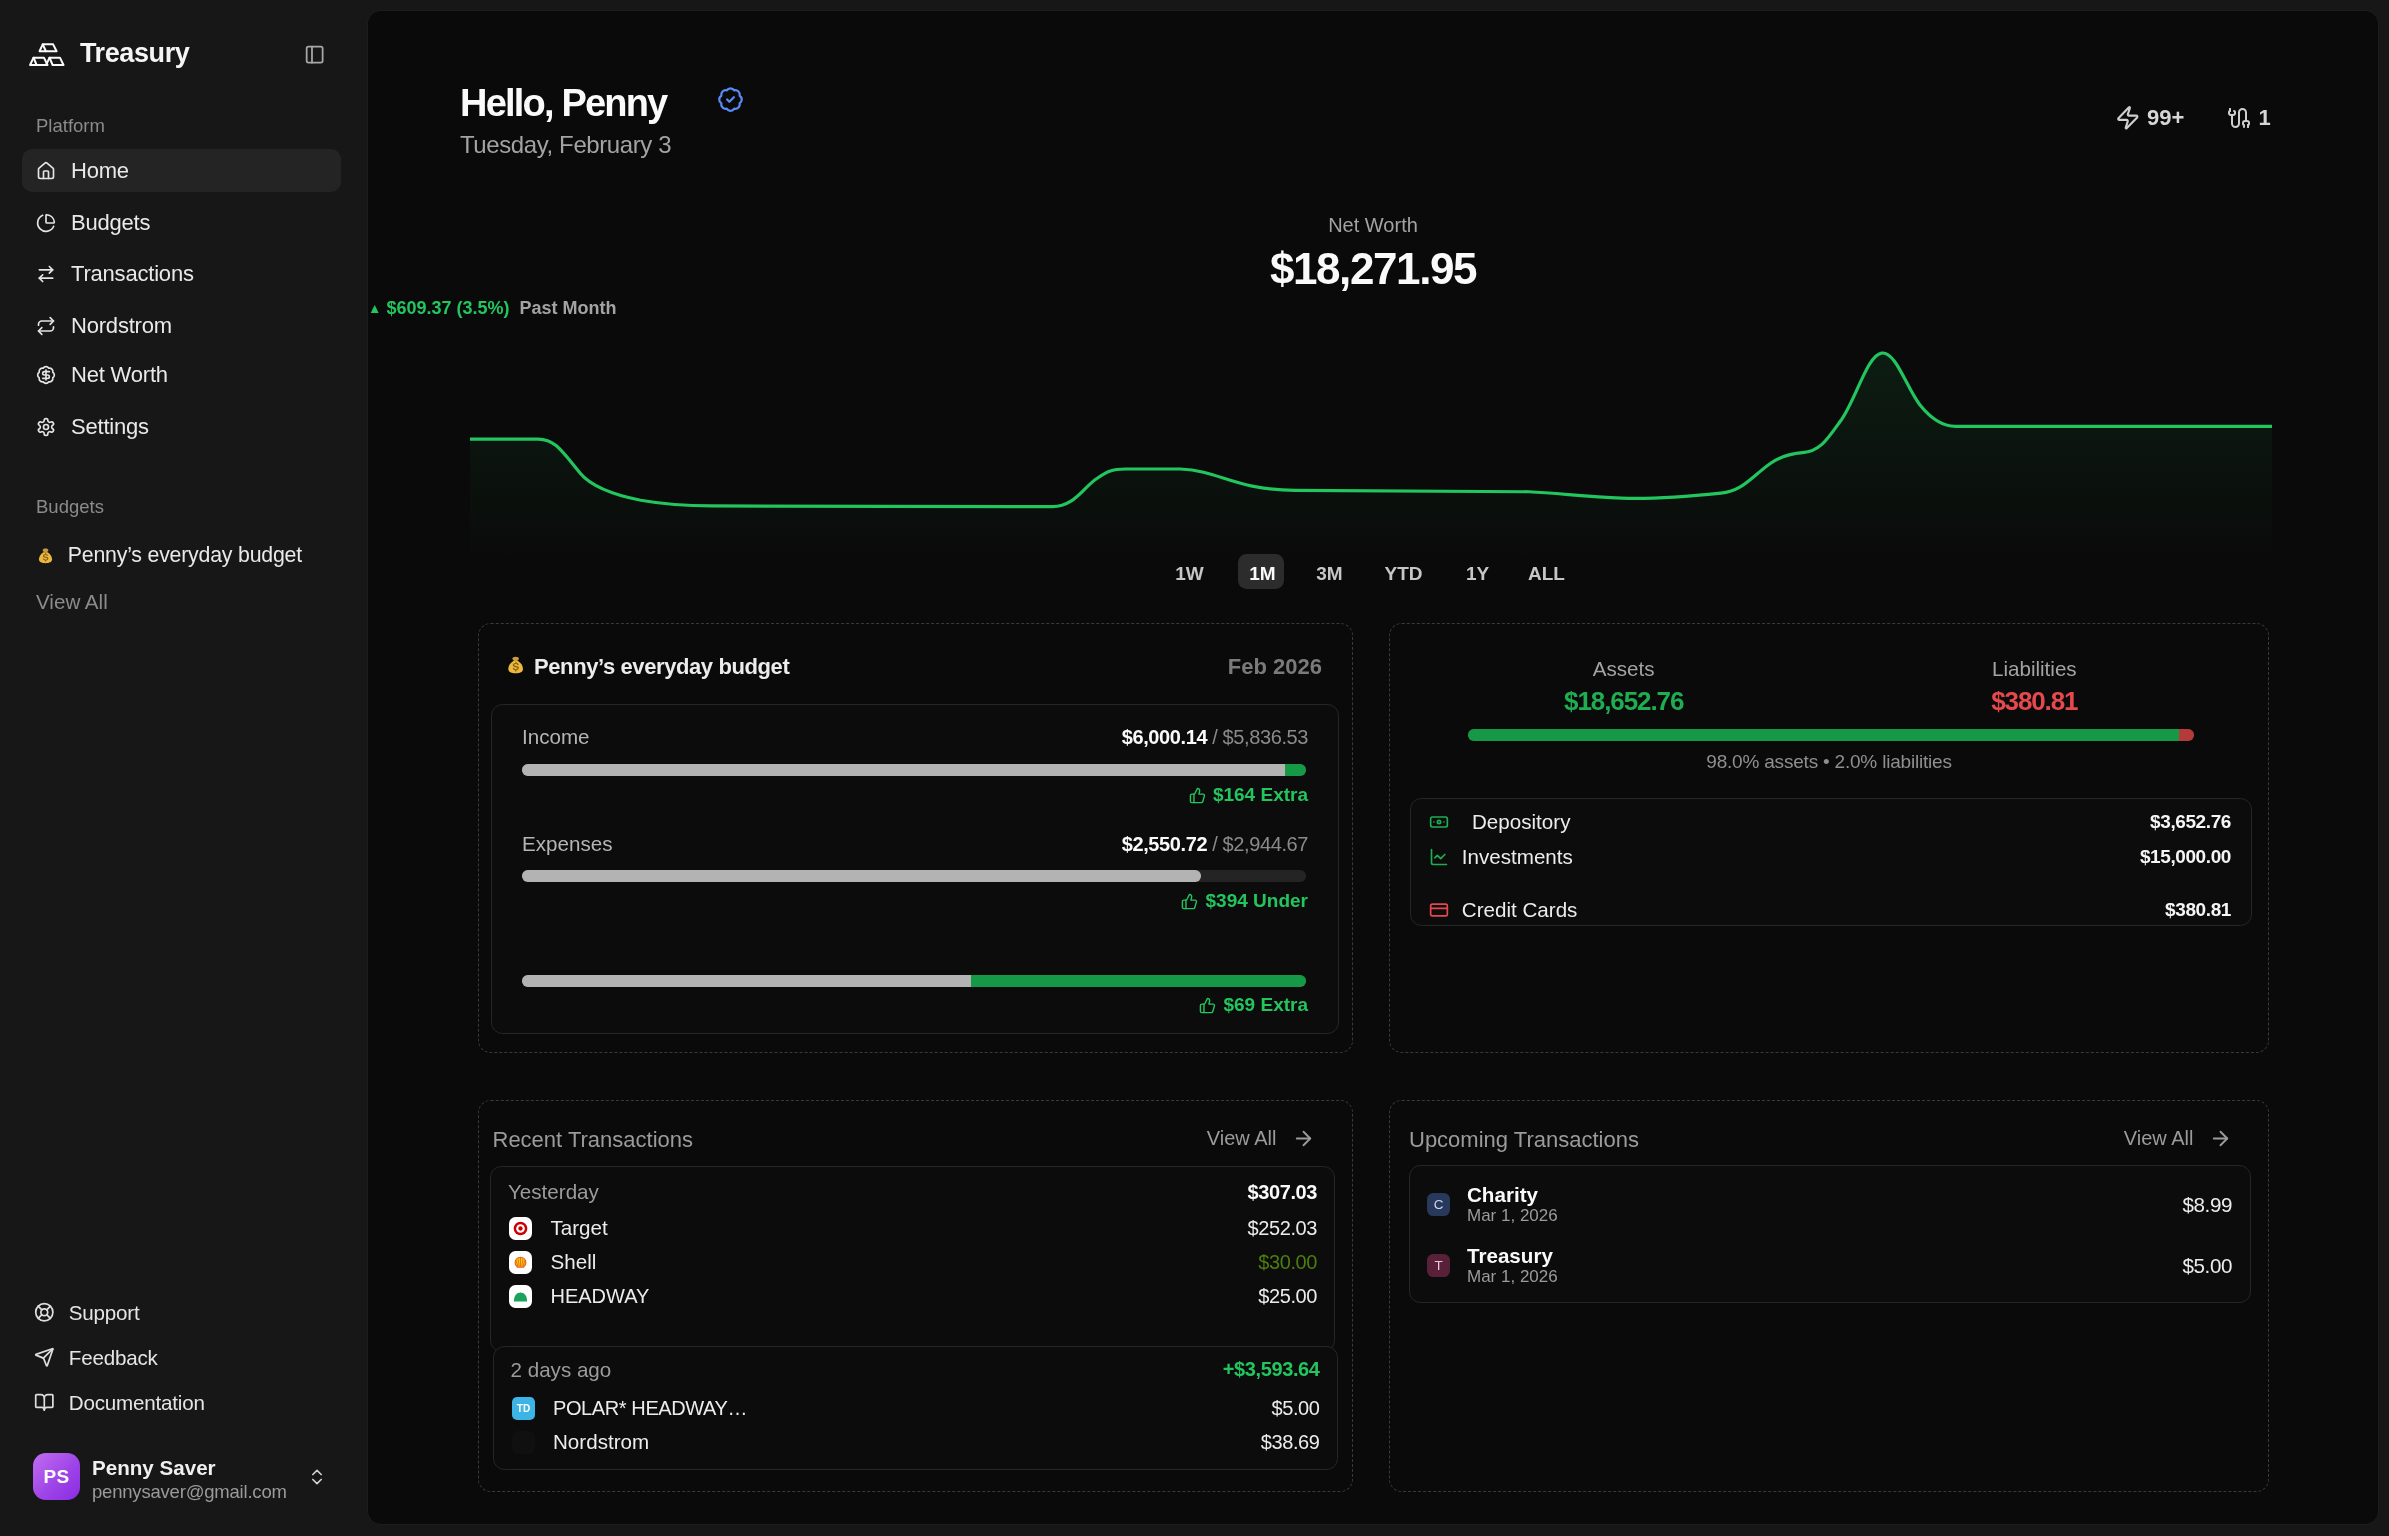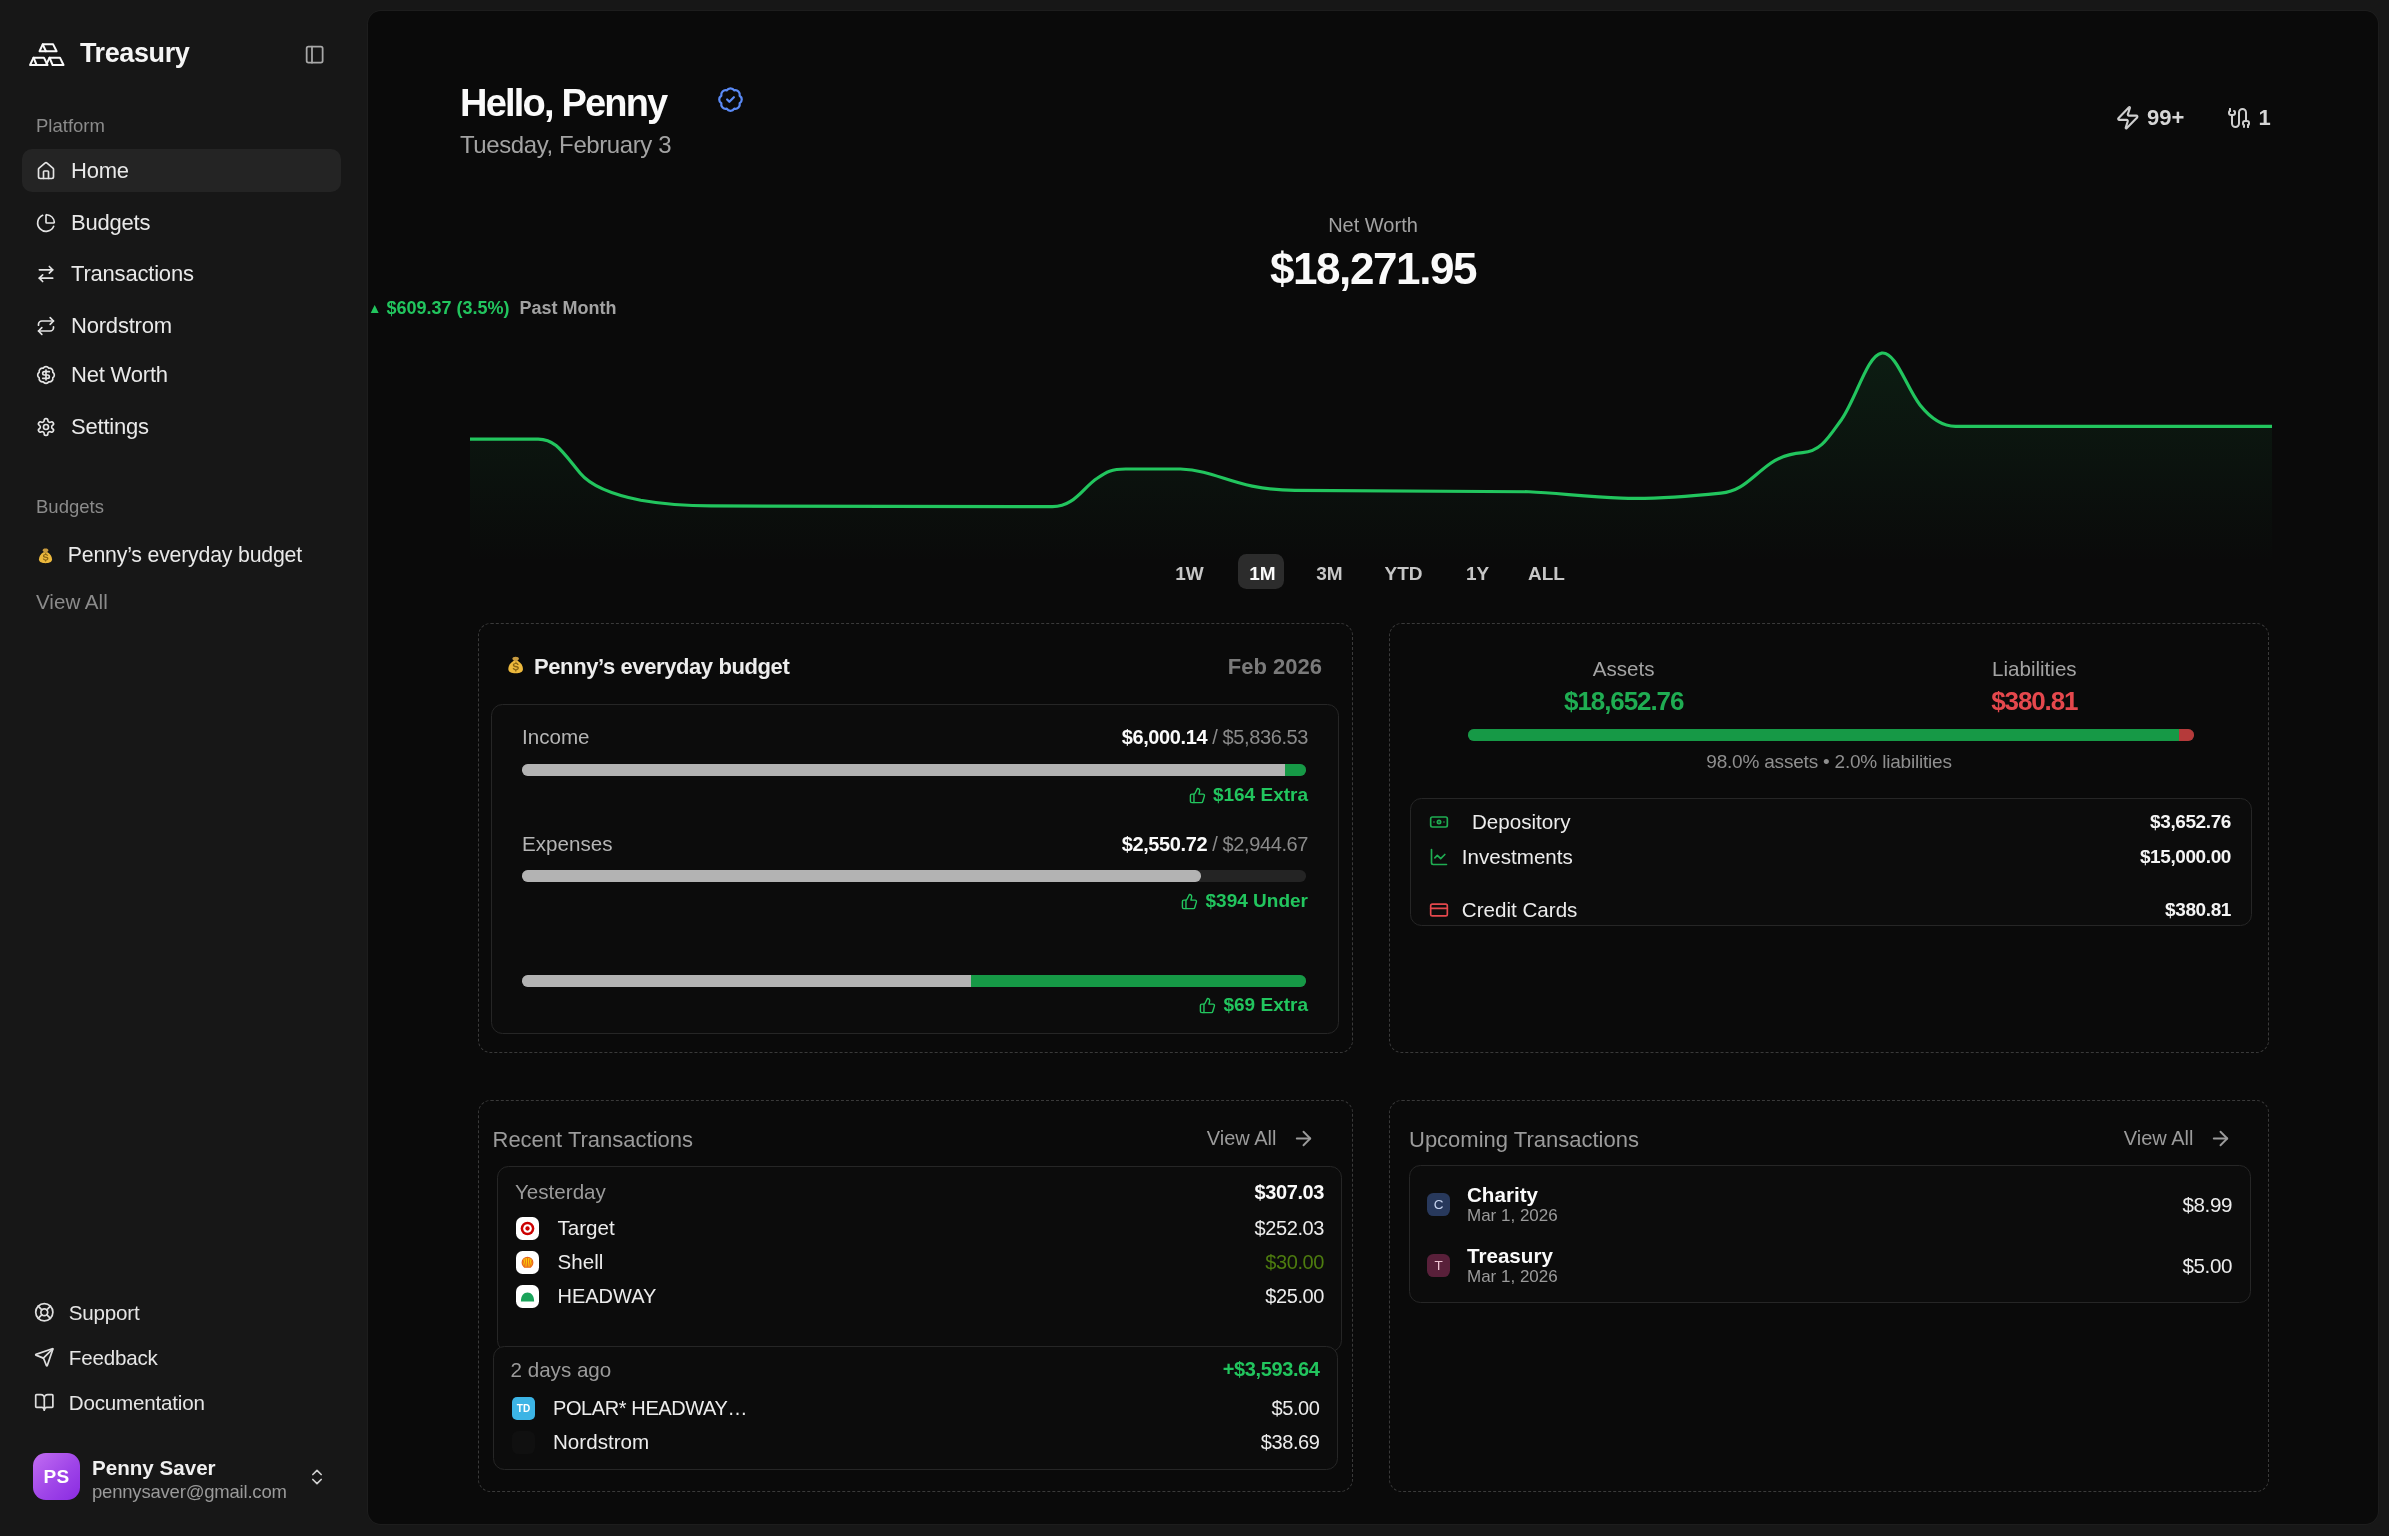--- a/index.html
+++ b/index.html
@@ -280,21 +280,21 @@
   </div>
   <div id="cardRecent" class="card" style="left:110px;top:1089px;width:875px;height:392px">
     <div class="abs" style="left:13.5px;top:25.6px;font-size:22px;color:#9b9b9b;font-weight:500">Recent Transactions</div>
     <div class="rowline" style="right:37px;top:24px;height:27px">
       <span style="font-size:20px;color:#9b9b9b;font-weight:500">View All</span>
       <svg class="ic" style="margin-left:15.6px" viewBox="0 0 24 24" width="23" height="23" fill="none" stroke="#9b9b9b" stroke-width="2" stroke-linecap="round" stroke-linejoin="round">
           <path d="M5 12h14"></path>
           <path d="m12 5 7 7-7 7"></path>
         </svg>
     </div>
-    <div class="ibox" style="left:18px;top:65px;width:845px;height:186px">
+    <div class="ibox" style="left:11px;top:65px;width:845px;height:186px">
       <div class="rowline spread" style="left:17px;right:17px;top:9.2px;height:31px">
         <span style="font-size:20.6px;color:#9b9b9b;font-weight:500">Yesterday</span>
         <span style="font-size:20px;color:#fafafa;font-weight:700;letter-spacing:-0.4px">$307.03</span>
       </div>
       <div class="rowline spread" style="left:18px;right:17px;top:44px;height:34px">
         <span style="display:flex;align-items:center">
           <svg class="ic" viewBox="0 0 32 32" width="23" height="23">
               <rect width="32" height="32" rx="9" fill="#fff"></rect>
               <circle cx="16" cy="16" r="9.5" fill="#cc0000"></circle>
               <circle cx="16" cy="16" r="6" fill="#fff"></circle>

